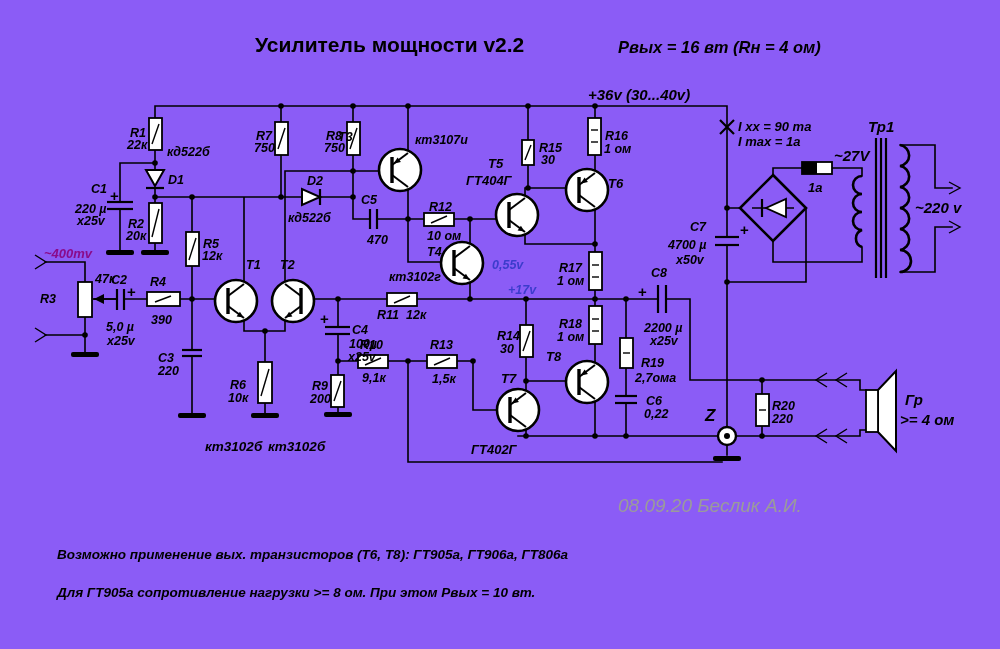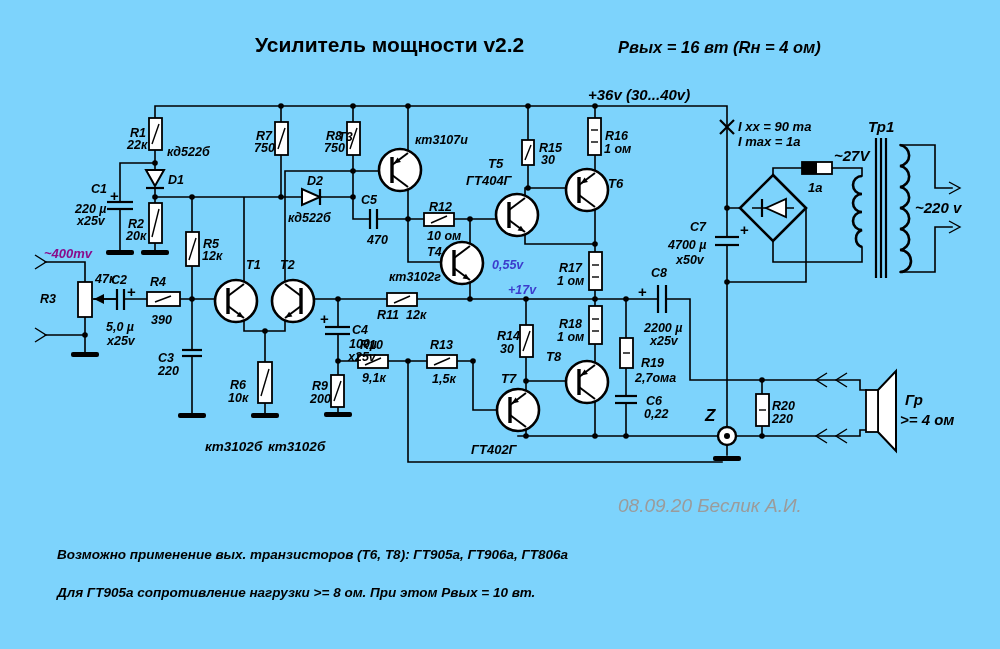--- a/index.html
+++ b/index.html
@@ -1,16 +1,16 @@
 <!DOCTYPE html>
 <html><head>
 <meta charset="utf-8">
 <style>
   html,body{margin:0;padding:0;background:#fff}
-  .page{width:1000px;height:649px;position:relative;background:#7dd3fc}
+  .page{width:1000px;height:649px;position:relative;background:#8b5cf6}
   svg{display:block}
   svg text{font-family:"Liberation Sans",sans-serif;fill:#000}
   .w{stroke:#000;stroke-width:1.6;fill:none;stroke-linecap:square}
   .box{fill:#fff;stroke:#000;stroke-width:1.8}
   .mark{stroke:#000;stroke-width:1.4;fill:none}
   .thk{stroke:#000;stroke-width:2.6;fill:none}
   .sym{stroke:#000;stroke-width:2.2;fill:none}
   .gnd{fill:#000}
   .dot{fill:#000}
   .lbl{font-size:12.5px;font-weight:bold;font-style:italic}

